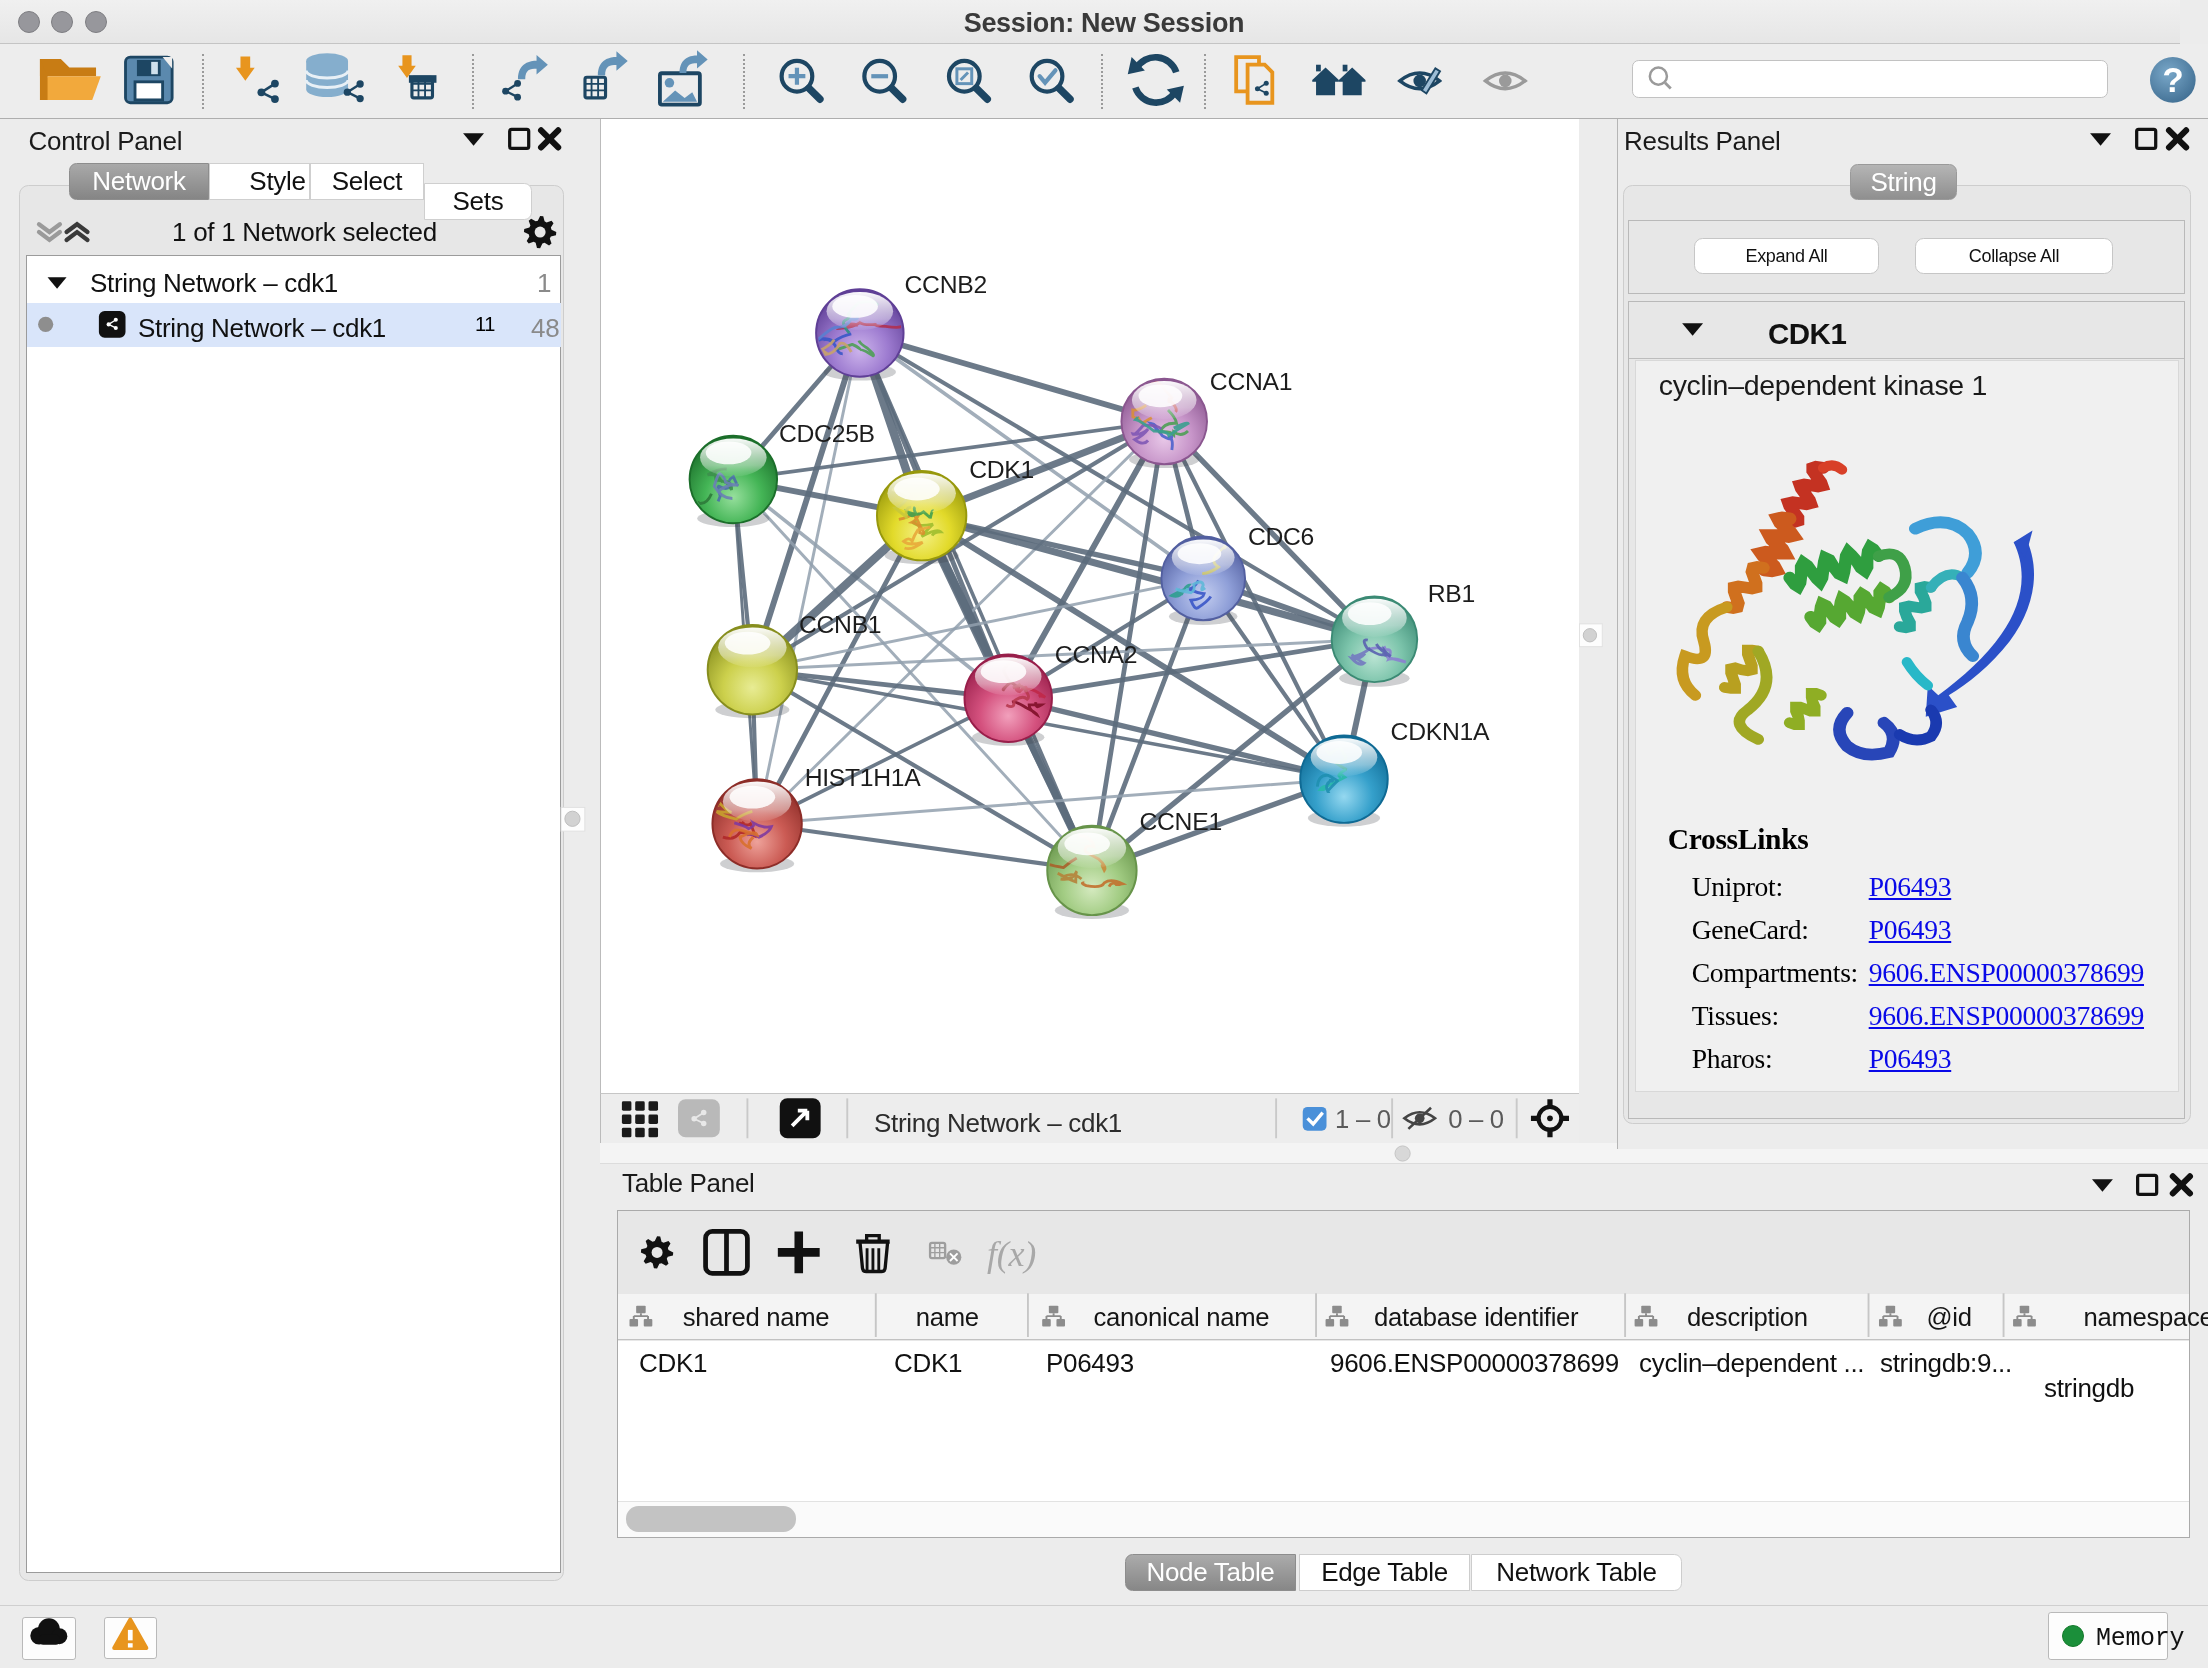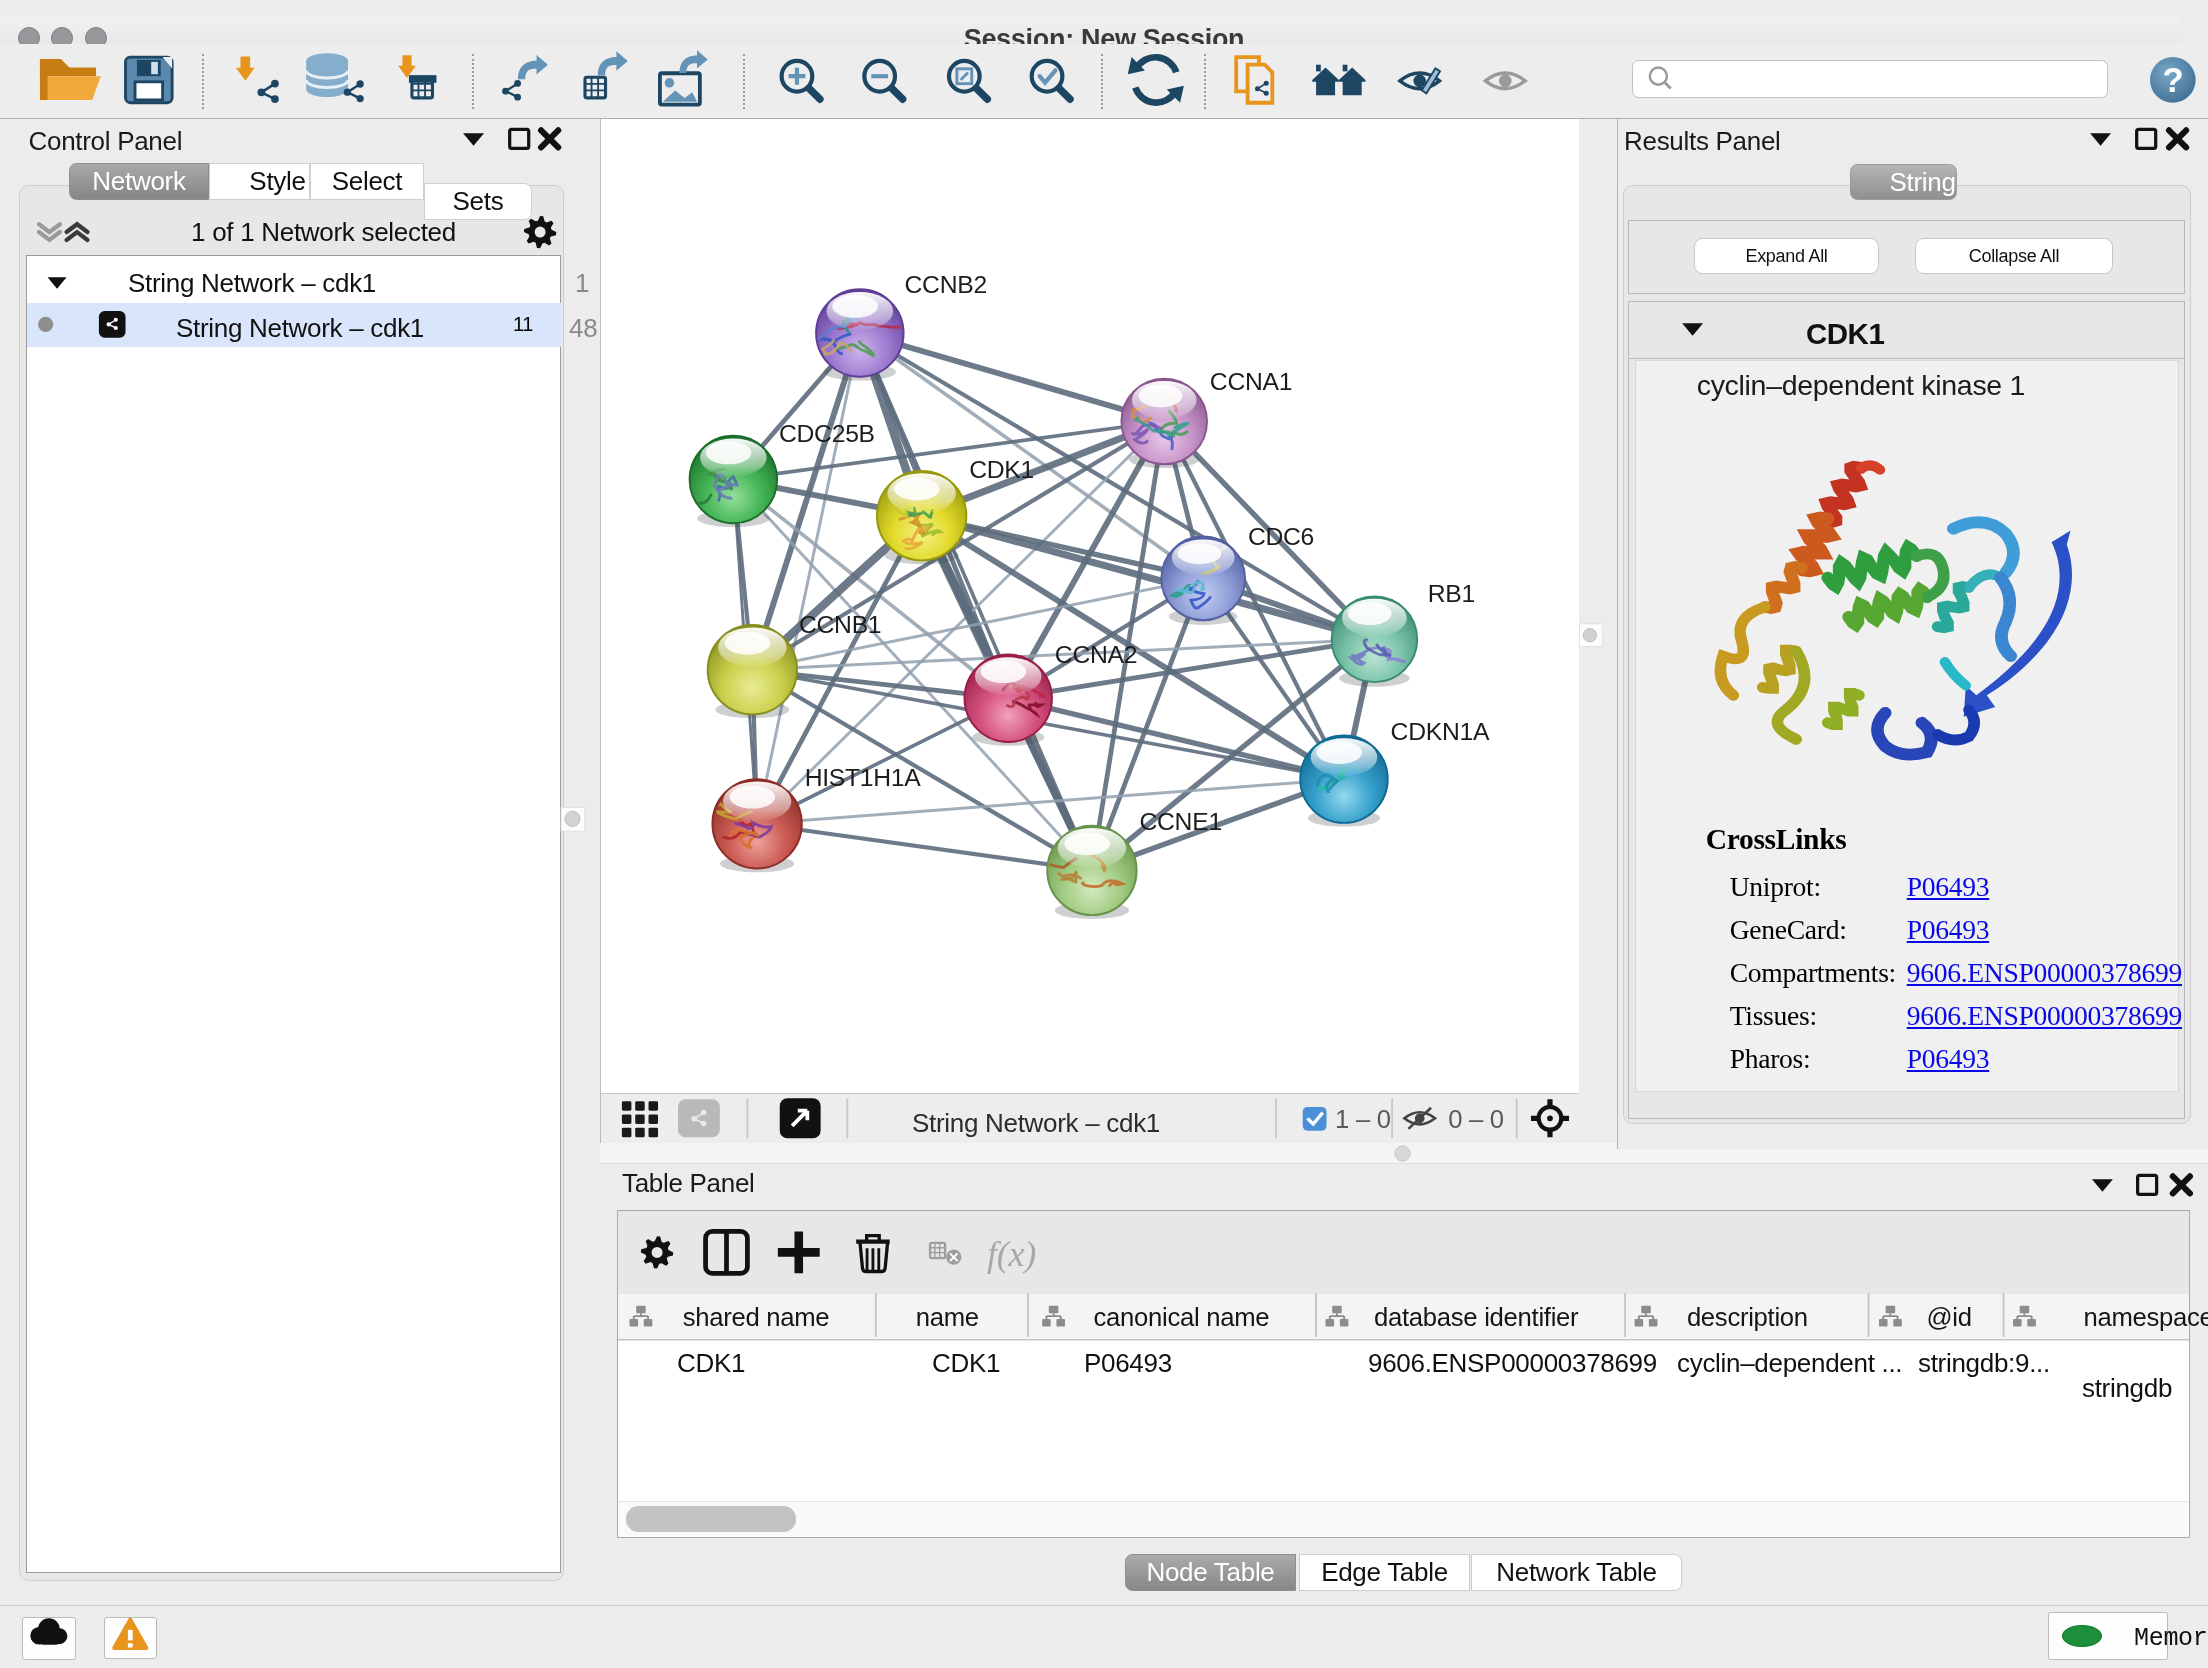--- a/index.html
+++ b/index.html
@@ -1,22 +1,22 @@
 <!DOCTYPE html>
 <html style="font-size:15px"><head>
 <meta charset="utf-8">
 <style>
 * { margin:0; padding:0; box-sizing:border-box; }
 html,body { width:2208px; height:1668px; overflow:hidden; }
 body { font-family:"Liberation Sans", sans-serif; background:#ececec; position:relative; letter-spacing:-0.3px; }
-.abs { position:absolute;padding-left:38px; }
+.abs { position:absolute; }
 
 
 #titlebar { position:absolute; left:0; top:0; width:2180px; height:44px;
-  background:linear-gradient(#f0f0f0,#e6e6e6); border-bottom:1px solid #c4c4c4;margin-top:16px; }
+  background:linear-gradient(#f0f0f0,#e6e6e6); border-bottom:1px solid #c4c4c4; }
 .tl { position:absolute; top:10.5px; width:22px; height:22px; border-radius:50%;
   background:#97979c; border:1px solid #7e7e82; }
 #title { position:absolute; top:7.6px; left:0; width:2208px; text-align:center;
   font-size:27px; font-weight:bold; color:#3a3a3a; }
 
 
 #toolbar { position:absolute; left:0; top:44px; width:2208px; height:75px;
   background:#ededed; border-bottom:1.9px solid #aeaeae; }
 .tsep { position:absolute; top:9.5px; height:55px; width:0;
   border-left:2.9px dotted #9a9a9a; }

